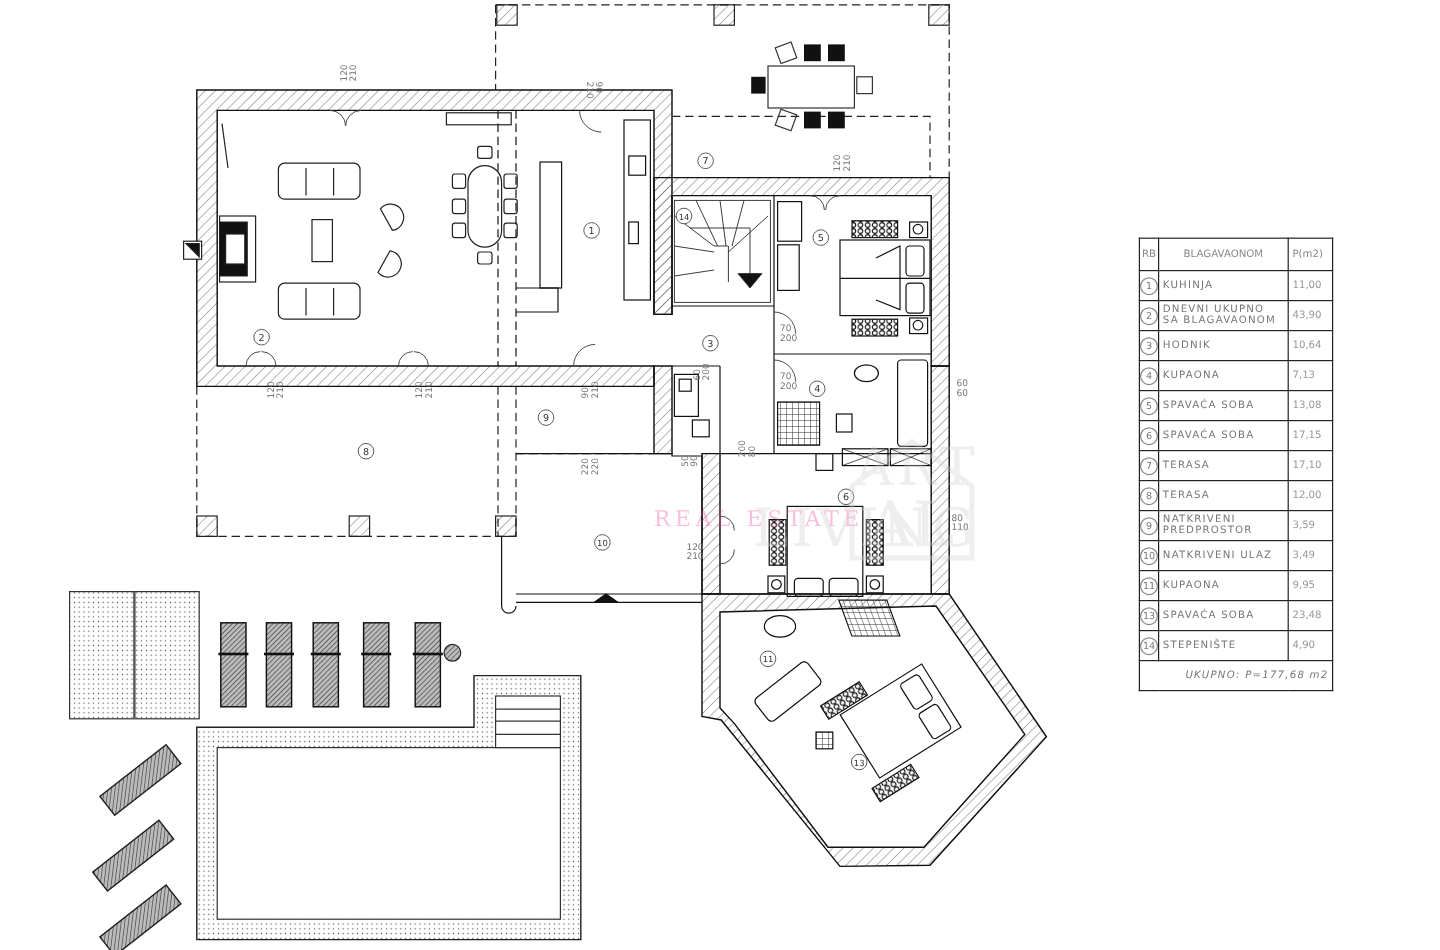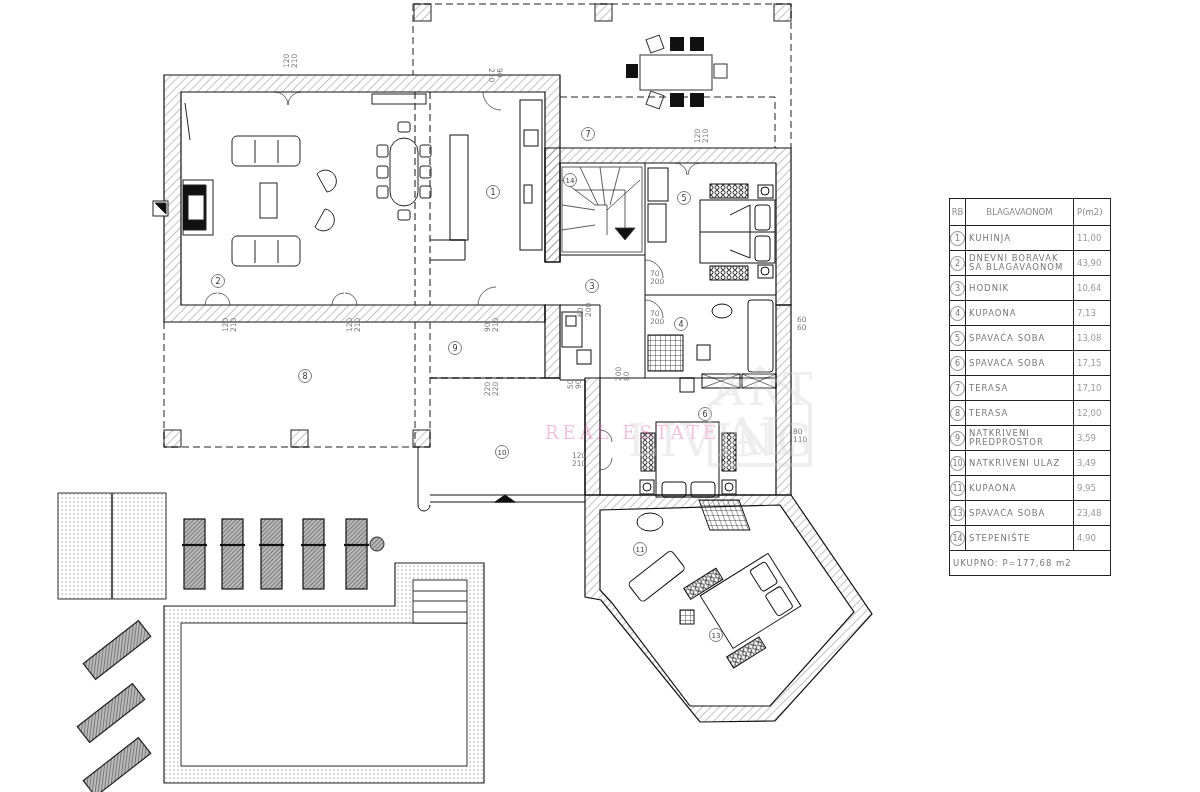--- a/index.html
+++ b/index.html
@@ -8,21 +8,21 @@
   .wm{position:absolute;left:395px;top:360px;width:420px;height:110px;pointer-events:none;opacity:.35;text-align:right;}
   .wm-text{position:absolute;left:118px;top:4px;font-family:"DejaVu Serif",serif;font-size:44px;letter-spacing:3px;color:#cfcfcf;margin-left:22px;}
   .wm-sub{position:absolute;left:150px;top:62px;font-family:"DejaVu Serif",serif;font-size:18px;letter-spacing:4px;color:#ec4899;}
   table.legend{position:absolute;left:949px;top:198px;width:162px;border-collapse:collapse;font-family:"DejaVu Sans",sans-serif;color:#777;font-size:8.5px;}
   table.legend td, table.legend th{border:1.5px solid #222;padding:0 3px;height:24px;font-weight:normal;}
   table.legend th{height:26px;color:#888;}
   .rb{width:12px;text-align:center;padding:0 !important;}
   .rbc{display:inline-block;width:13px;height:13px;border:1px solid #888;border-radius:50%;font-size:8px;line-height:13px;text-align:center;}
   .area{width:30px;text-align:left;color:#999;margin-left:36px;}
   .name{letter-spacing:1px;line-height:9px;}
-  .total{text-align:left;letter-spacing:1px;}
+  .total{text-align:right;letter-spacing:1px;font-style:italic;}
 </style>
 </head>
 <body>
 
 <svg id="plan" viewBox="0 0 1200 792" xmlns="http://www.w3.org/2000/svg">
   <defs>
     <pattern id="hatch" patternUnits="userSpaceOnUse" width="6" height="6" patternTransform="rotate(45)">
       <line x1="0" y1="0" x2="0" y2="6" stroke="#666" stroke-width="0.8"></line>
     </pattern>
     <pattern id="dots" patternUnits="userSpaceOnUse" width="4" height="4">
@@ -367,21 +367,21 @@
     </tr>
   </thead>
   <tbody id="legend-body">
       <tr>
         <td class="rb"><span class="rbc">1</span></td>
     <td class="name">KUHINJA</td>
     <td class="area">11,00</td>
       </tr>
       <tr>
         <td class="rb"><span class="rbc">2</span></td>
-    <td class="name">DNEVNI BORAVAK SA BLAGAVAONOM</td>
+    <td class="name">DNEVNI UKUPNO SA BLAGAVAONOM</td>
     <td class="area">43,90</td>
       </tr>
       <tr>
         <td class="rb"><span class="rbc">3</span></td>
     <td class="name">HODNIK</td>
     <td class="area">10,64</td>
       </tr>
       <tr>
         <td class="rb"><span class="rbc">4</span></td>
     <td class="name">KUPAONA</td>

